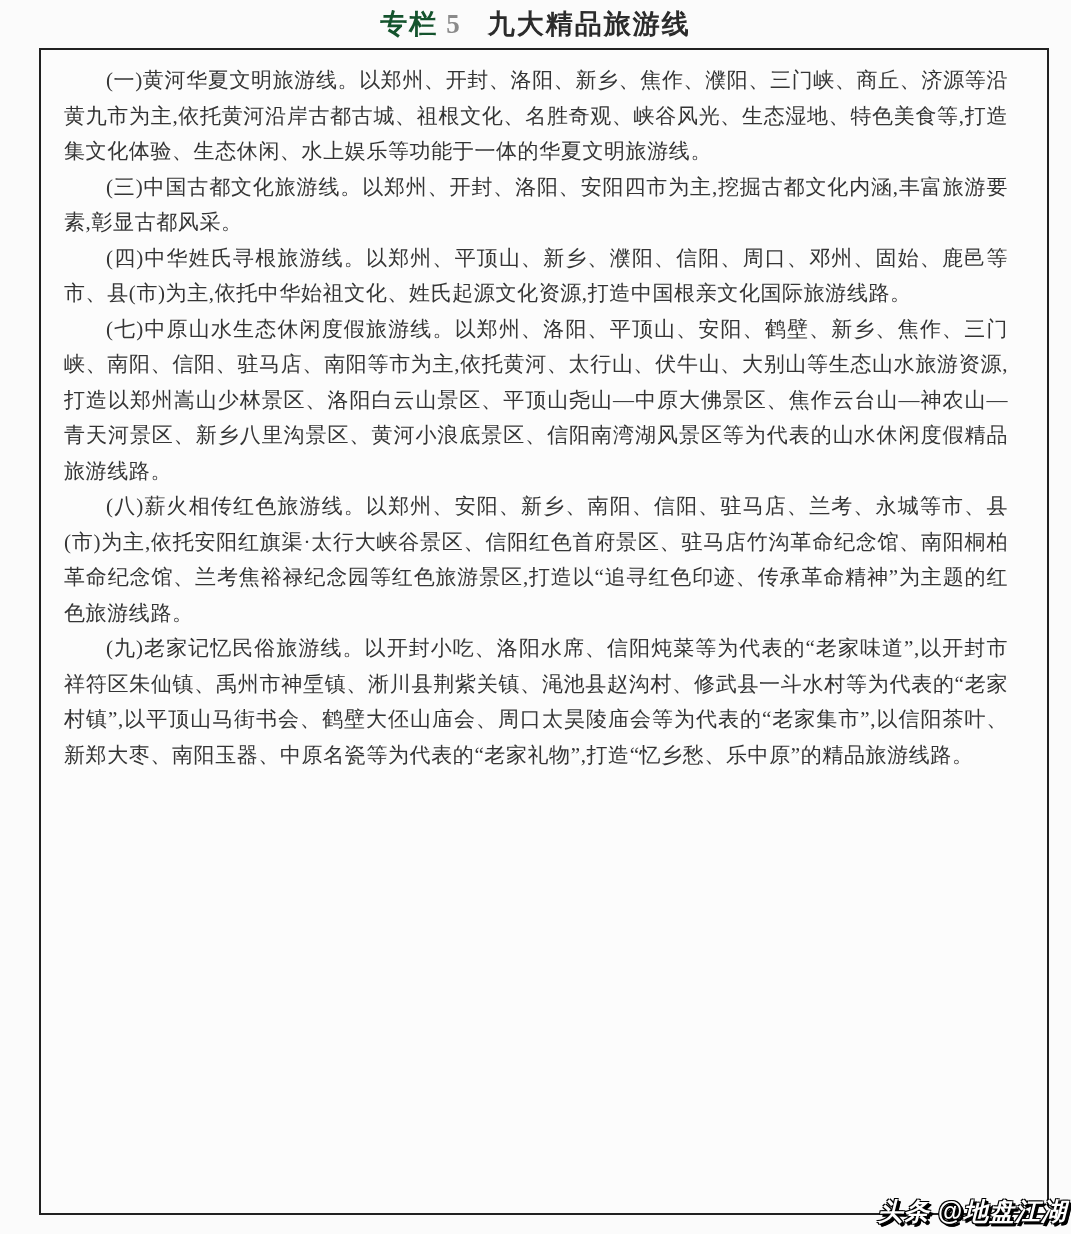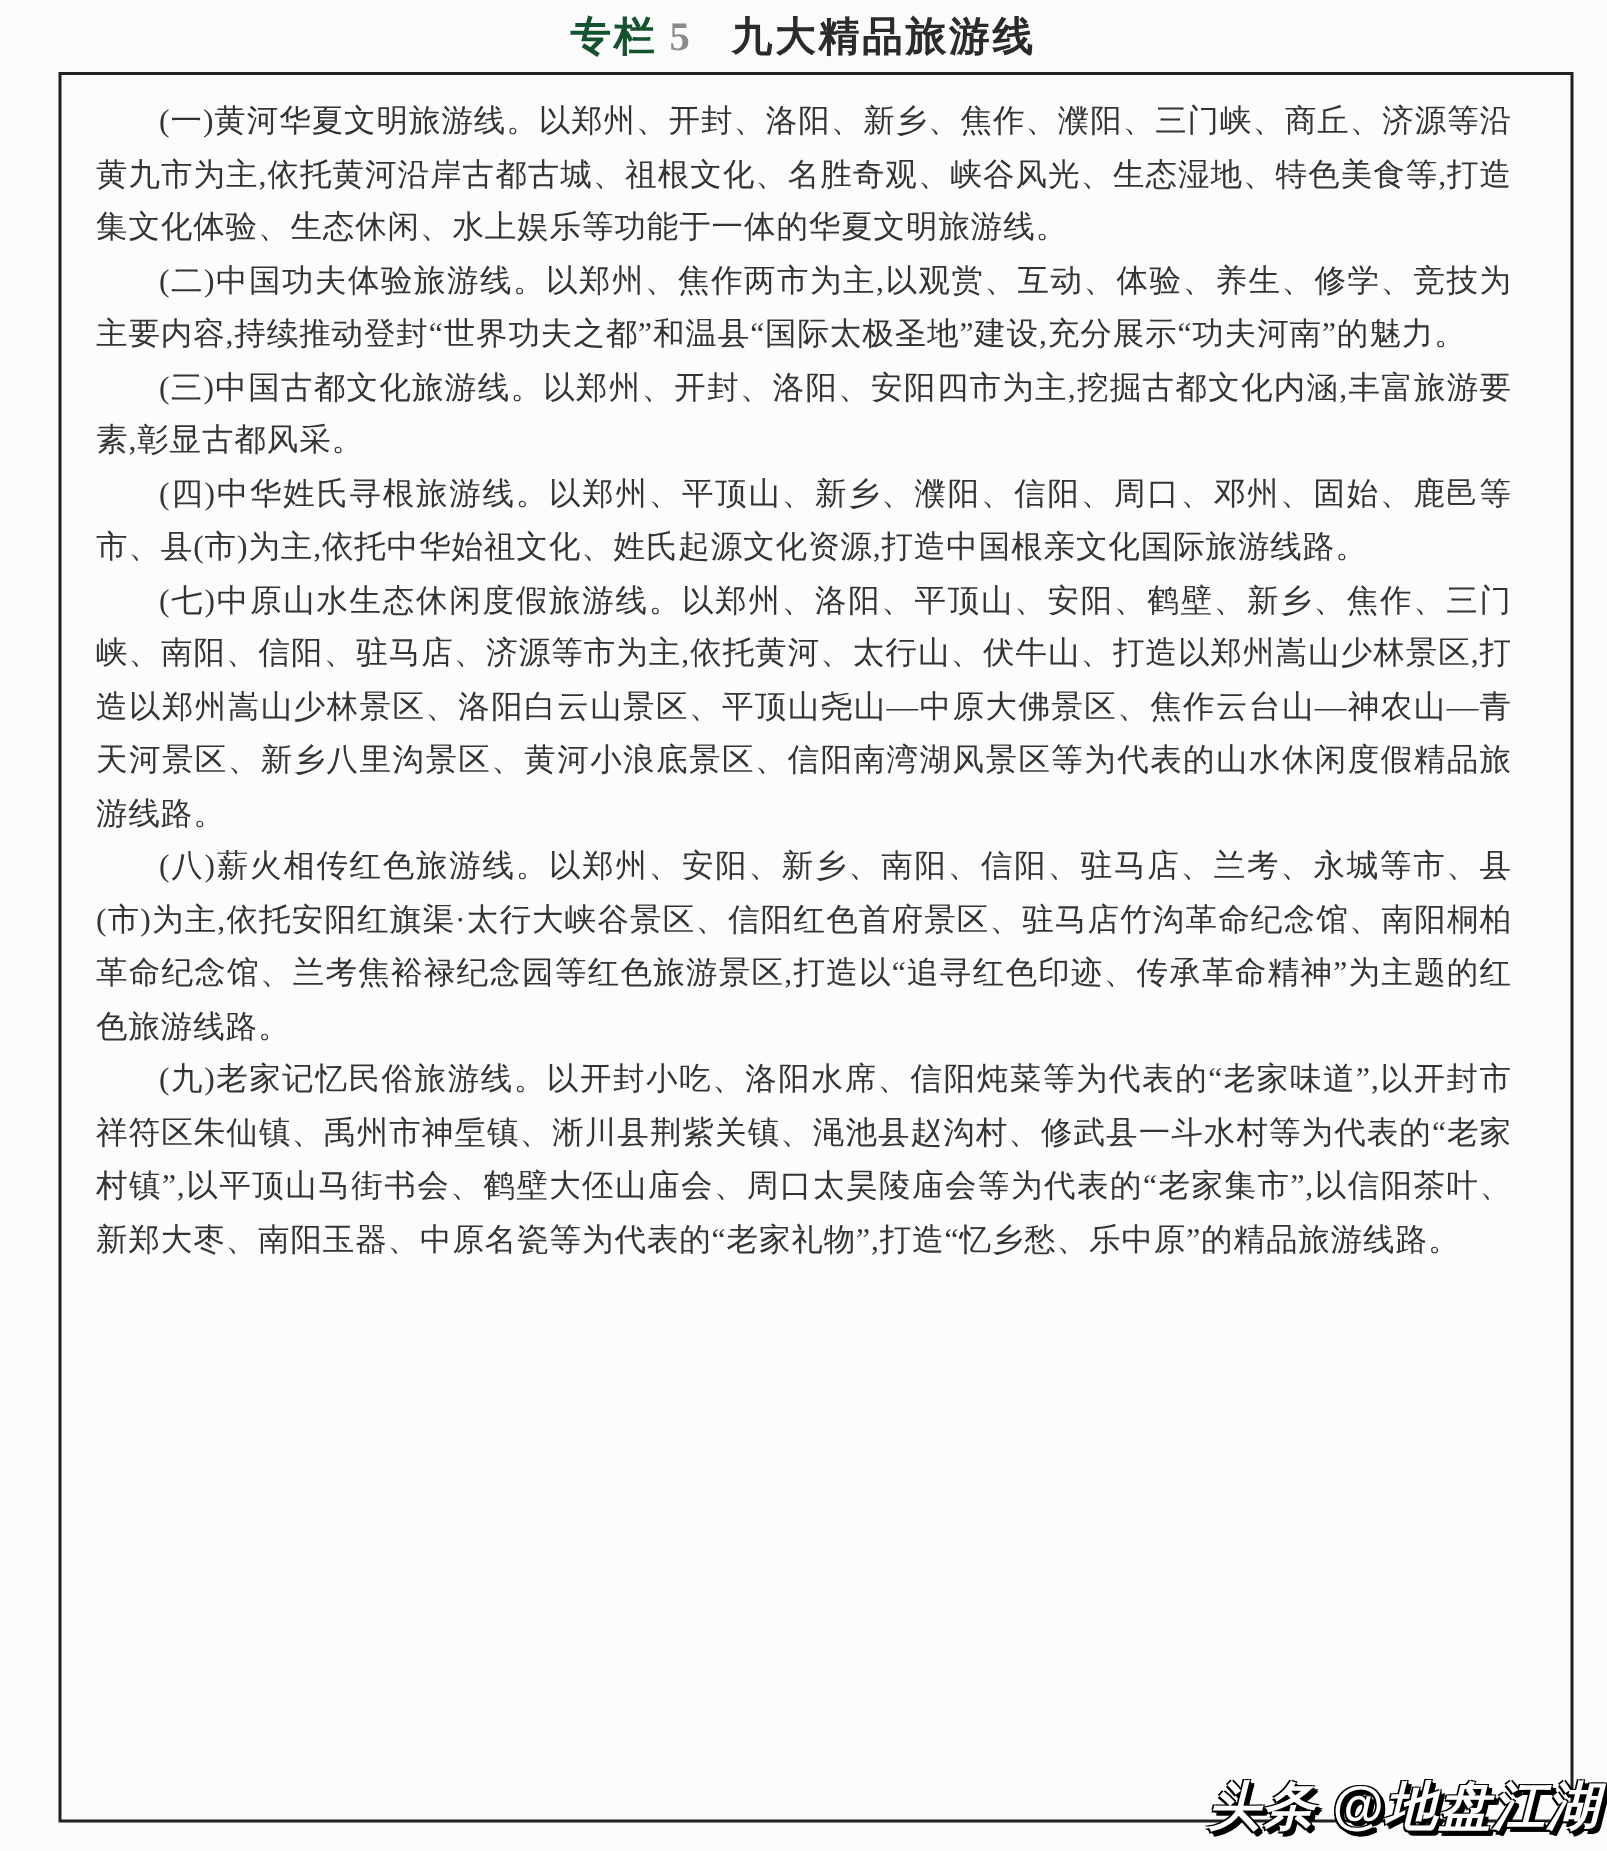--- a/index.html
+++ b/index.html
@@ -61,21 +61,21 @@
   .para.gap-before {
     margin-top: 31px;
   }
   .watermark {
     position: absolute;
     right: 4px;
     bottom: 6px;
     font-family: "Liberation Sans", "DejaVu Sans", sans-serif;
     font-weight: bold;
     font-style: italic;
-    font-size: 35px;
+    font-size: 25px;
     letter-spacing: 1px;
     color: #ffffff;
     text-shadow:
       -1px -1px 0 #000,
        1px -1px 0 #000,
       -1px  1px 0 #000,
        1px  1px 0 #000,
        3px  3px 0 #000,
        2px  3px 0 #000,
        3px  2px 0 #000;
@@ -85,22 +85,21 @@
 </head>
 <body>
 
 <div class="doc-title">
   <span class="title-label">专栏</span><span class="title-num">5</span><span class="title-main">九大精品旅游线</span>
 </div>
 
 <div class="box">
   <div>
       <p class="para">(一)黄河华夏文明旅游线。以郑州、开封、洛阳、新乡、焦作、濮阳、三门峡、商丘、济源等沿黄九市为主,依托黄河沿岸古都古城、祖根文化、名胜奇观、峡谷风光、生态湿地、特色美食等,打造集文化体验、生态休闲、水上娱乐等功能于一体的华夏文明旅游线。</p>
-      <p class="para">(二)中国功夫体验旅游线。以郑州、焦作两市为主,以观赏、互动、体验、养生、修学、竞技为主要内容,持续推动登封“世界功夫之都”和温县“国际太极圣地”建设,充分展示“功夫河南”的魅力。</p>
       <p class="para">(三)中国古都文化旅游线。以郑州、开封、洛阳、安阳四市为主,挖掘古都文化内涵,丰富旅游要素,彰显古都风采。</p>
       <p class="para">(四)中华姓氏寻根旅游线。以郑州、平顶山、新乡、濮阳、信阳、周口、邓州、固始、鹿邑等市、县(市)为主,依托中华始祖文化、姓氏起源文化资源,打造中国根亲文化国际旅游线路。</p>
-      <p class="para">(七)中原山水生态休闲度假旅游线。以郑州、洛阳、平顶山、安阳、鹤壁、新乡、焦作、三门峡、南阳、信阳、驻马店、济源等市为主,依托黄河、太行山、伏牛山、打造以郑州嵩山少林景区,打造以郑州嵩山少林景区、洛阳白云山景区、平顶山尧山—中原大佛景区、焦作云台山—神农山—青天河景区、新乡八里沟景区、黄河小浪底景区、信阳南湾湖风景区等为代表的山水休闲度假精品旅游线路。</p>
+      <p class="para">(七)中原山水生态休闲度假旅游线。以郑州、洛阳、平顶山、安阳、鹤壁、新乡、焦作、三门峡、南阳、信阳、驻马店、南阳等市为主,依托黄河、太行山、伏牛山、大别山等生态山水旅游资源,打造以郑州嵩山少林景区、洛阳白云山景区、平顶山尧山—中原大佛景区、焦作云台山—神农山—青天河景区、新乡八里沟景区、黄河小浪底景区、信阳南湾湖风景区等为代表的山水休闲度假精品旅游线路。</p>
       <p class="para">(八)薪火相传红色旅游线。以郑州、安阳、新乡、南阳、信阳、驻马店、兰考、永城等市、县(市)为主,依托安阳红旗渠·太行大峡谷景区、信阳红色首府景区、驻马店竹沟革命纪念馆、南阳桐柏革命纪念馆、兰考焦裕禄纪念园等红色旅游景区,打造以“追寻红色印迹、传承革命精神”为主题的红色旅游线路。</p>
       <p class="para">(九)老家记忆民俗旅游线。以开封小吃、洛阳水席、信阳炖菜等为代表的“老家味道”,以开封市祥符区朱仙镇、禹州市神垕镇、淅川县荆紫关镇、渑池县赵沟村、修武县一斗水村等为代表的“老家村镇”,以平顶山马街书会、鹤壁大伾山庙会、周口太昊陵庙会等为代表的“老家集市”,以信阳茶叶、新郑大枣、南阳玉器、中原名瓷等为代表的“老家礼物”,打造“忆乡愁、乐中原”的精品旅游线路。</p>
     </div>
 </div>
 
 <div class="watermark">头条 @地盘江湖</div>
 
 </body></html>

